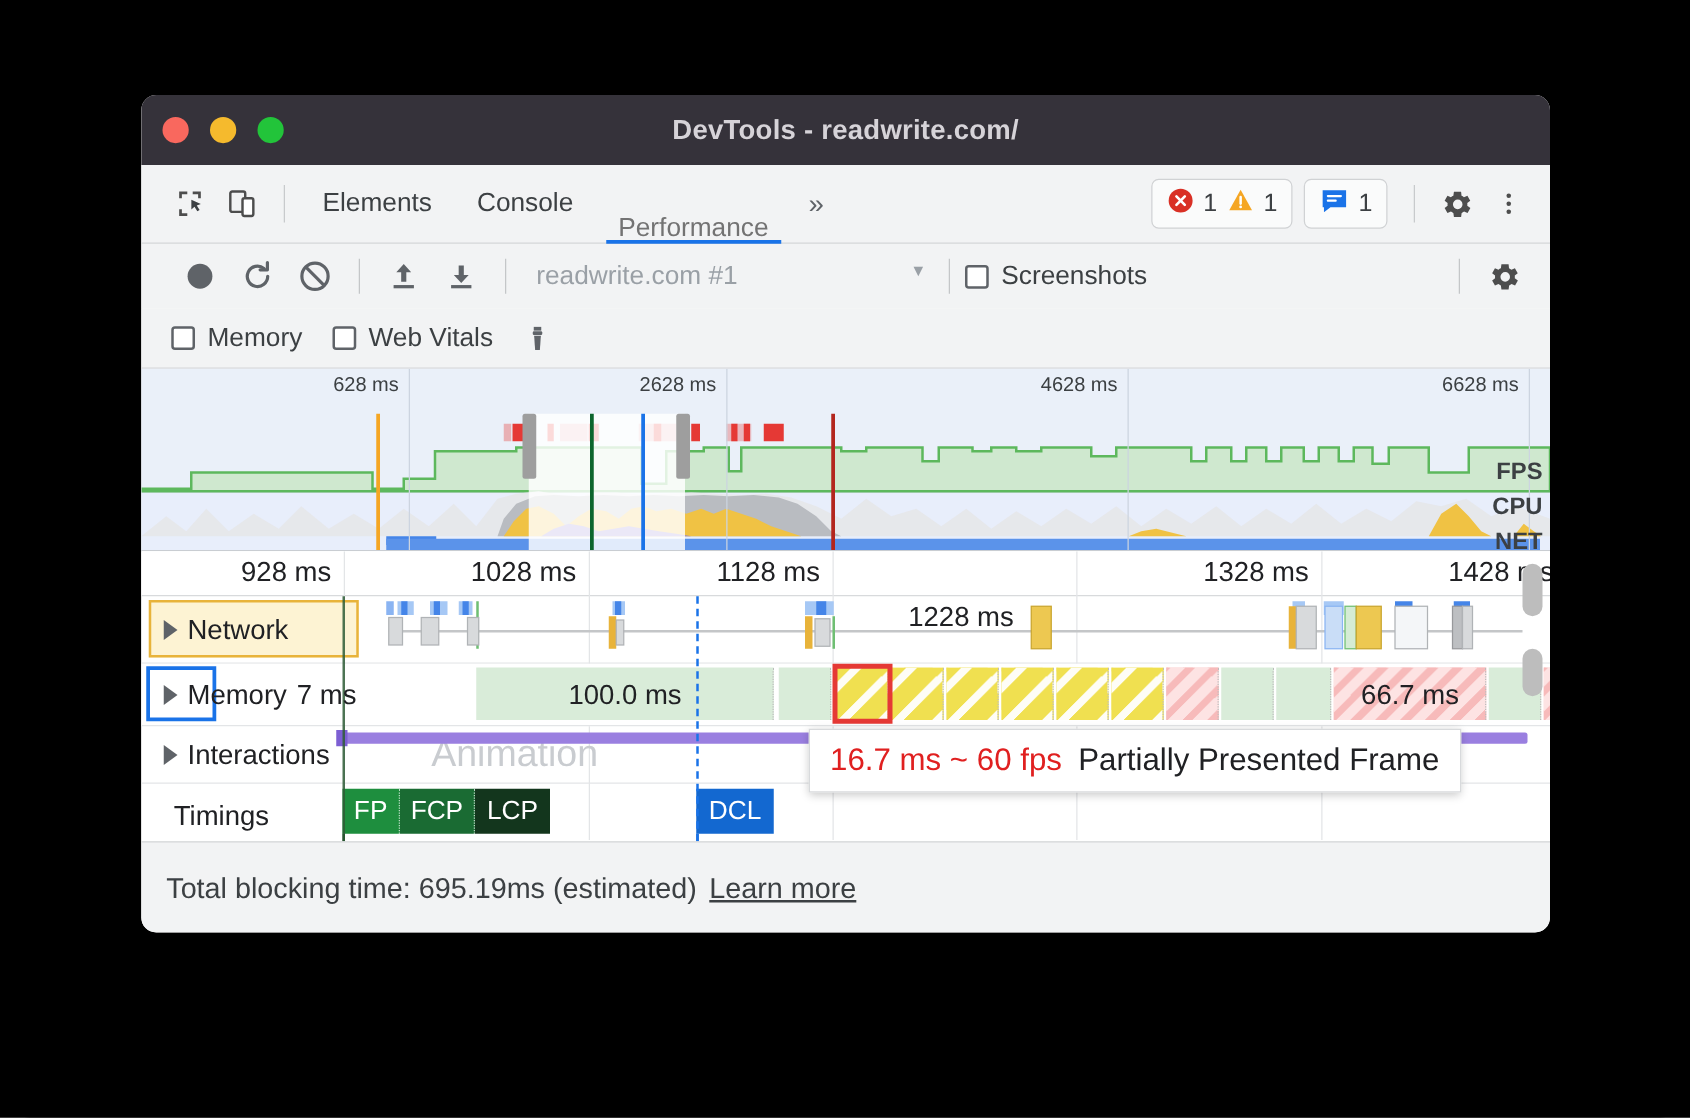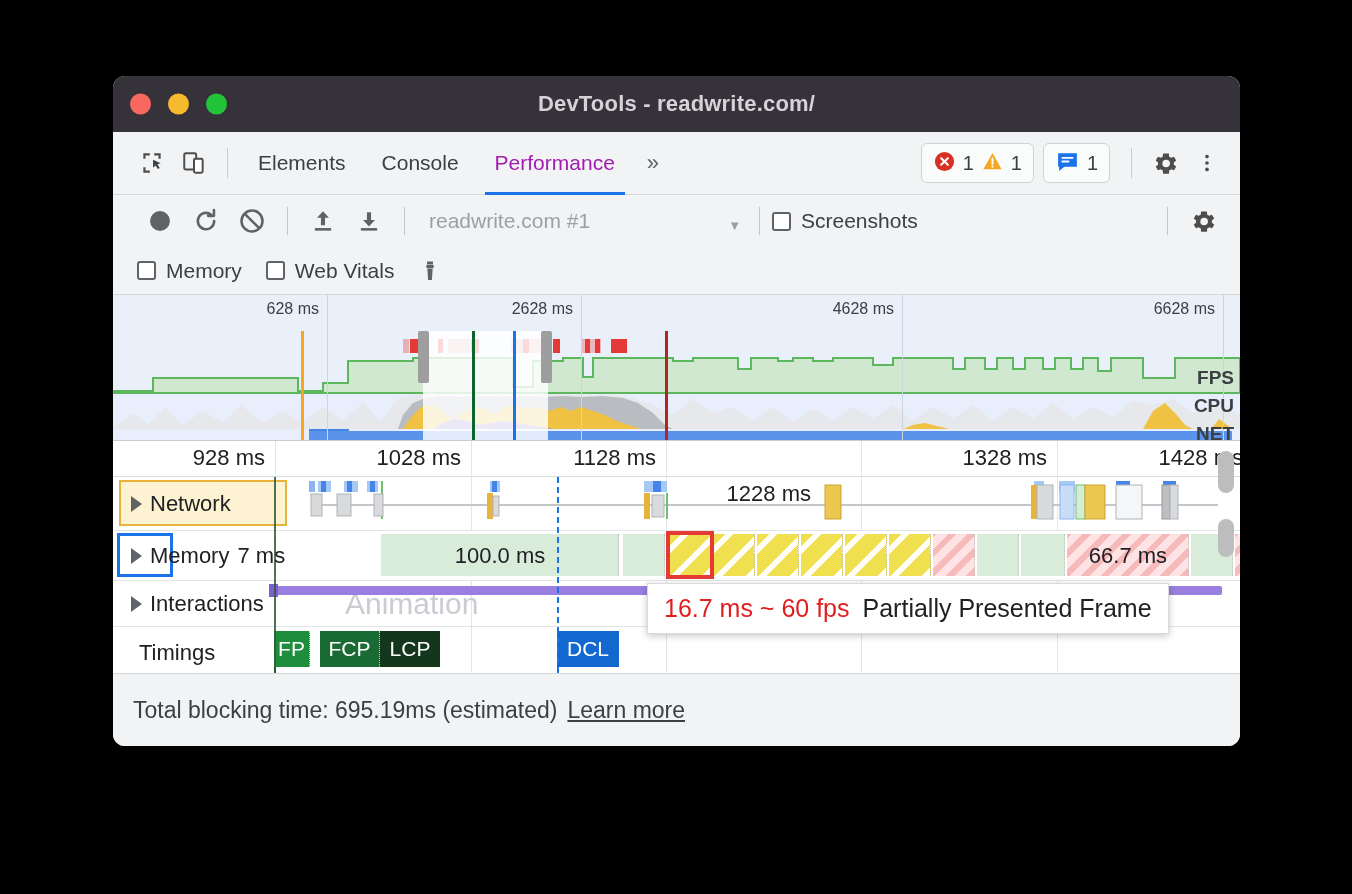--- a/index.html
+++ b/index.html
@@ -69,21 +69,21 @@
   }
   .vsep { width: 1px; height: 30px; background: #c8cacc; margin: 0 12px; }
   .tab {
     height: 63px;
     display: flex; align-items: center;
     padding: 0 18px;
     font-size: 21px;
     color: #3c4043;
     position: relative;
   }
-  .tab.active { color: #a21caf; }
+  .tab.active { color: #737373; align-items: flex-end; }
   .tab.active::after {
     content: ""; position: absolute;
     left: 8px; right: 8px; bottom: 0; height: 3px;
     background: #1a73e8;
   }
   .chev-more { font-size: 22px; color: #5f6368; padding: 0 14px; letter-spacing:-2px;}
   .spacer { flex: 1; }
   .badge-group {
     display: flex; align-items: center; gap: 7px;
     border: 1px solid #d0d2d4; border-radius: 6px;
@@ -98,21 +98,21 @@
   #rec-toolbar {
     height: 52px;
     background: #f2f3f4;
     display: flex; align-items: center;
     padding-left: 24px;
     border-bottom: none;
   }
   .rt-btn { width: 46px; height: 42px; display:flex; align-items:center; justify-content:center; }
   .rt-sep { width: 1px; height: 28px; background: #c4c6c8; margin: 0 12px; }
   #session-select {
-    display: flex; align-items: flex-end; gap: 0;
+    display: flex; align-items: flex-start; gap: 0;
     min-width: 330px;
   }
   #session-name { font-size: 21px; color: #9aa0a6; padding-left: 12px; }
   .caret { margin-left: auto; font-size: 13px; color: #9aa0a6; padding-right: 6px;}
   .chk-box {
     width: 19px; height: 19px;
     border: 2px solid #5f6368; border-radius: 3px;
     background: #ffffff; flex: none;
   }
   .chk-label { font-size: 21px; color: #3c4043; }
@@ -636,21 +636,21 @@
       <div class="track" id="track-interactions">
         <div id="anim-bar" style="left:162px;right:18px;"></div>
         <div id="anim-label" style="left:232px;">Animation</div>
         <div class="track-title">
           <span class="disclosure"></span>
           <span>Interactions</span>
         </div>
       </div>
 
       <div class="track" id="track-timings">
-        <div class="timing-marker" style="left:161px;width:36px;background:#1e8e3e;">
+        <div class="timing-marker" style="left:161px;width:46px;background:#1e8e3e;">
           <span>FP</span>
         </div>
         <div class="timing-marker" style="left:207px;width:60px;background:#1a6b33;">
           <span>FCP</span>
         </div>
         <div class="timing-marker" style="left:267px;width:60px;background:#13361d;border-right:none;">
           <span>LCP</span>
         </div>
         <div class="timing-marker" style="left:444px;width:62px;background:#1368d0;border-right:none;">
           <span>DCL</span>

